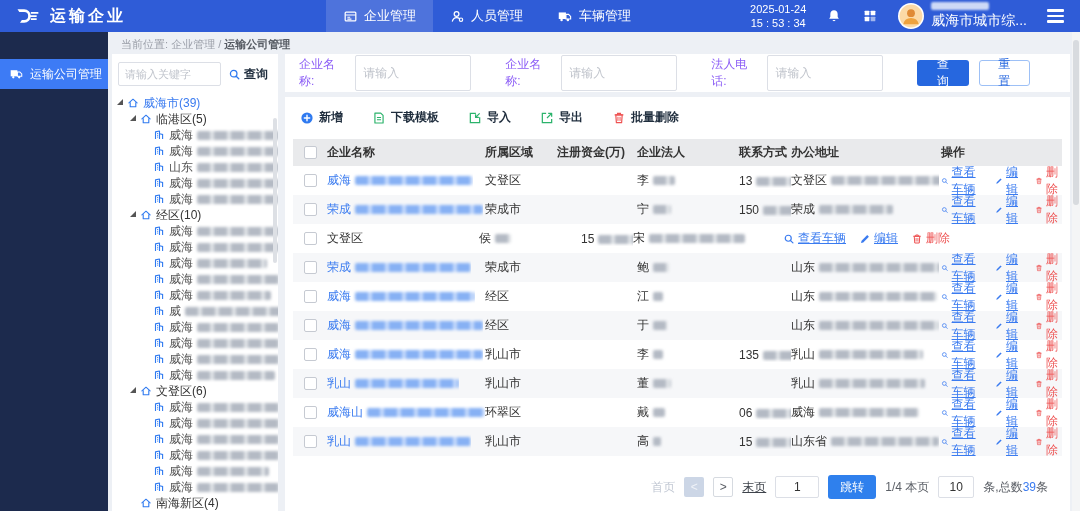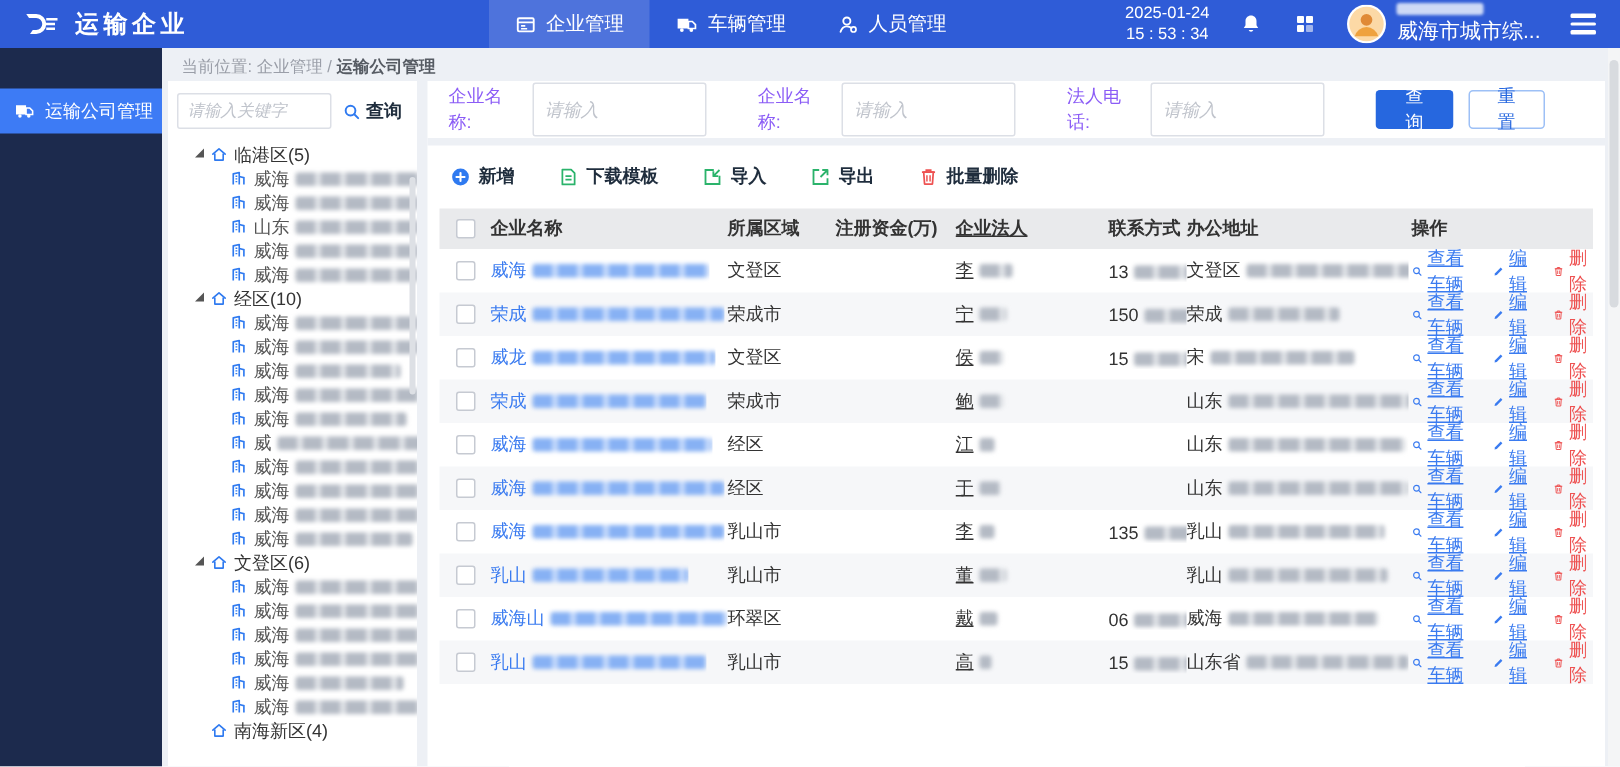--- a/index.html
+++ b/index.html
@@ -3,21 +3,21 @@
 <meta charset="utf-8">
 <style>
   * { box-sizing: border-box; margin: 0; padding: 0; }
   html,body { width:1080px; height:511px; }
   body {
     position: relative; overflow: hidden;
     font-family: "Liberation Sans", sans-serif;
     font-size: 12px; color: #333; background: #edf0f5;
   }
   a { text-decoration: none; }
-  input { outline: none; font-family: "Liberation Sans", sans-serif; font-style: italic; }
+  input { outline: none; font-family: "Liberation Sans", sans-serif; }
   input::placeholder { color: #c0c4cc; }
 
   
   .topbar { position:absolute; top:0; left:0; right:0; height:32px; background:#2f5cd7;
     display:flex; align-items:center; color:#fff; z-index:5; }
   .logo { display:flex; align-items:center; gap:9px; padding:0 14px; }
   .app-title { font-size:16px; font-weight:bold; letter-spacing:3px; }
   .nav-tabs { display:flex; margin-left:186px; height:32px; }
   .tab { display:flex; align-items:center; gap:6px; padding:0 17px; height:32px;
     font-size:13px; cursor:pointer; color:#fff; }
@@ -92,21 +92,21 @@
   
   .table { flex:1; padding:2px 8px 0; overflow:hidden; }
   .thead { display:flex; align-items:center; height:27px; background:#e9eaec;
     font-weight:bold; color:#333; }
   .trow { display:flex; align-items:center; height:29px; }
   .trow.alt { background:#f6f7f9; }
   .c0 { width:34px; display:flex; justify-content:center; flex:none; }
   .c1 { width:158px; flex:none; overflow:hidden; white-space:nowrap; display:flex; align-items:center; }
   .c2 { width:72px;  flex:none; }
   .c3 { width:80px;  flex:none; }
-  .c4 { width:74px;  flex:none; overflow:hidden; white-space:nowrap;text-decoration:underline; }
+  .c4 { width:74px;  flex:none; overflow:hidden; white-space:nowrap; }
   .c5 { width:80px;  flex:none; overflow:hidden; white-space:nowrap;padding-left:28px; }
   .c6 { width:148px; flex:none; overflow:hidden; white-space:nowrap; }
   .c7 { flex:1; display:flex; align-items:center; gap:13px; padding-left:2px; }
   .cb { display:inline-block; width:13px; height:13px; border:1px solid #c6cad2;
     border-radius:2px; background:#fff; cursor:pointer; }
   .link { color:#3a7bf0; display:flex; align-items:center; overflow:hidden; cursor:pointer; }
   .act { display:inline-flex; align-items:center; gap:3px; cursor:pointer; }
   .act.blue { color:#3a7bf0;text-decoration:underline; } .act.red { color:#ee5252; }
 
   
@@ -216,30 +216,30 @@
     <span class="app-title">运输企业</span>
   </div>
   <nav class="nav-tabs">
     <div class="tab active">
       <svg width="15" height="15">
           <use href="#i-window"></use>
         </svg>
       <span>企业管理</span>
     </div>
     <div class="tab">
+      <svg width="15" height="15">
+          <use href="#i-person"></use>
+        </svg>
+      <span>人员管理</span>
+    </div>
+    <div class="tab">
       <svg width="16" height="15">
           <use href="#i-truck"></use>
         </svg>
       <span>车辆管理</span>
-    </div>
-    <div class="tab">
-      <svg width="15" height="15">
-          <use href="#i-person"></use>
-        </svg>
-      <span>人员管理</span>
     </div>
   </nav>
   <div class="top-right">
     <div class="datetime">
       <div>2025-01-24</div>
       <div>15 : 53 : 34</div>
     </div>
     <span class="icon-btn">
       <svg width="16" height="16">
           <use href="#i-bell"></use>
@@ -284,20 +284,27 @@
   <div class="tree-search">
     <input type="text" placeholder="请输入关键字" style="">
     <span class="tree-search-btn">
       <svg width="13" height="13" class="c-blue">
           <use href="#i-search"></use>
         </svg>
       <span>查询</span>
     </span>
   </div>
   <div class="tree">
+      <div class="tnode city" style="padding-left:0px">
+        <span class="caret"></span>
+        <svg class="tico c-blue" width="12" height="12">
+          <use href="#i-home"></use>
+        </svg>
+        <span class="lbl">威海市(39)</span>
+      </div>
       <div class="tnode region" style="padding-left:13px">
         <span class="caret"></span>
         <svg class="tico c-blue" width="12" height="12">
           <use href="#i-home"></use>
         </svg>
         <span class="lbl">临港区(5)</span>
       </div>
       <div class="tnode company" style="padding-left:26px">
         <span class="caret-sp"></span>
         <svg class="tico c-blue" width="12" height="12">
@@ -606,23 +613,20 @@
               </svg>编辑</a>
         <a class="act red"><svg class="" width="12" height="12">
                 <use href="#i-trash"></use>
               </svg>删除</a>
       </span>
     </div>
         <div class="trow ">
       <span class="c0">
             <span class="cb"></span>
           </span>
-      <span class="c1">
-            <a class="link">威龙<span class="rd rdb" style="width:122px"></span></a>
-          </span>
       <span class="c2">文登区</span>
       <span class="c3"></span>
       <span class="c4">侯<span class="rd " style="width:16px"></span></span>
       <span class="c5">15<span class="rd " style="width:58px"></span></span>
       <span class="c6">宋<span class="rd " style="width:96px"></span></span>
       <span class="c7">
         <a class="act blue"><svg class="" width="12" height="12">
                 <use href="#i-search"></use>
               </svg>查看车辆</a>
         <a class="act blue"><svg class="" width="12" height="12">
@@ -797,17 +801,28 @@
                 <use href="#i-edit"></use>
               </svg>编辑</a>
         <a class="act red"><svg class="" width="12" height="12">
                 <use href="#i-trash"></use>
               </svg>删除</a>
       </span>
     </div>
       </div>
   </div>
 
+  <div class="pager">
+    <span class="pg-first">首页</span>
+    <span class="pg-sq pg-prev">&lt;</span>
+    <span class="pg-sq pg-next">&gt;</span>
+    <span class="pg-last">末页</span>
+    <input class="pg-input" value="1" style="">
+    <span class="pg-jump">跳转</span>
+    <span>1/4 本页</span>
+    <input class="pg-input pg-size" value="10" style="">
+    <span class="total"><span>条,总数</span><span class="n">39</span><span>条</span></span>
+  </div>
 </section>
 
 <div class="vscroll">
   <div class="vthumb"></div>
 </div>
 
 </body></html>

